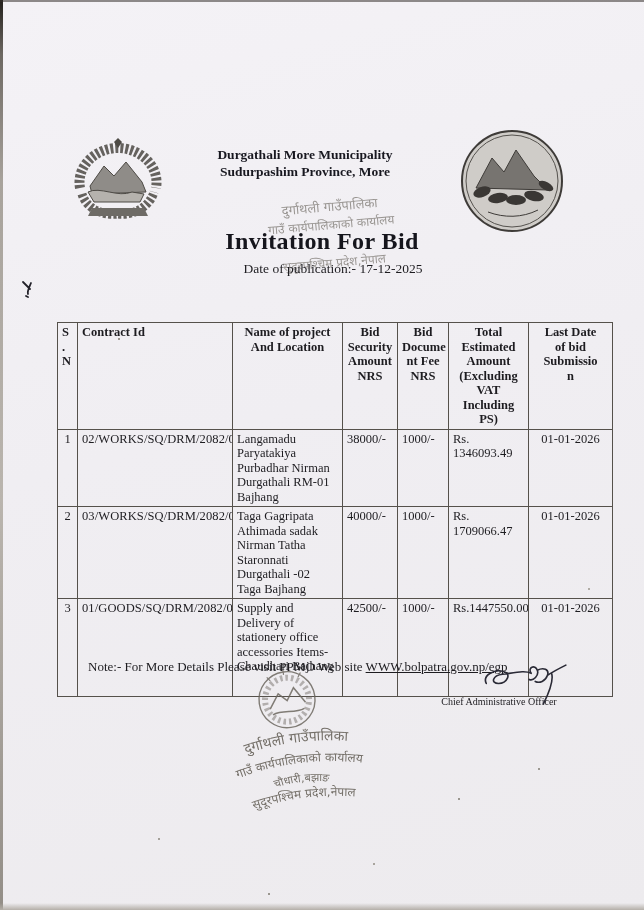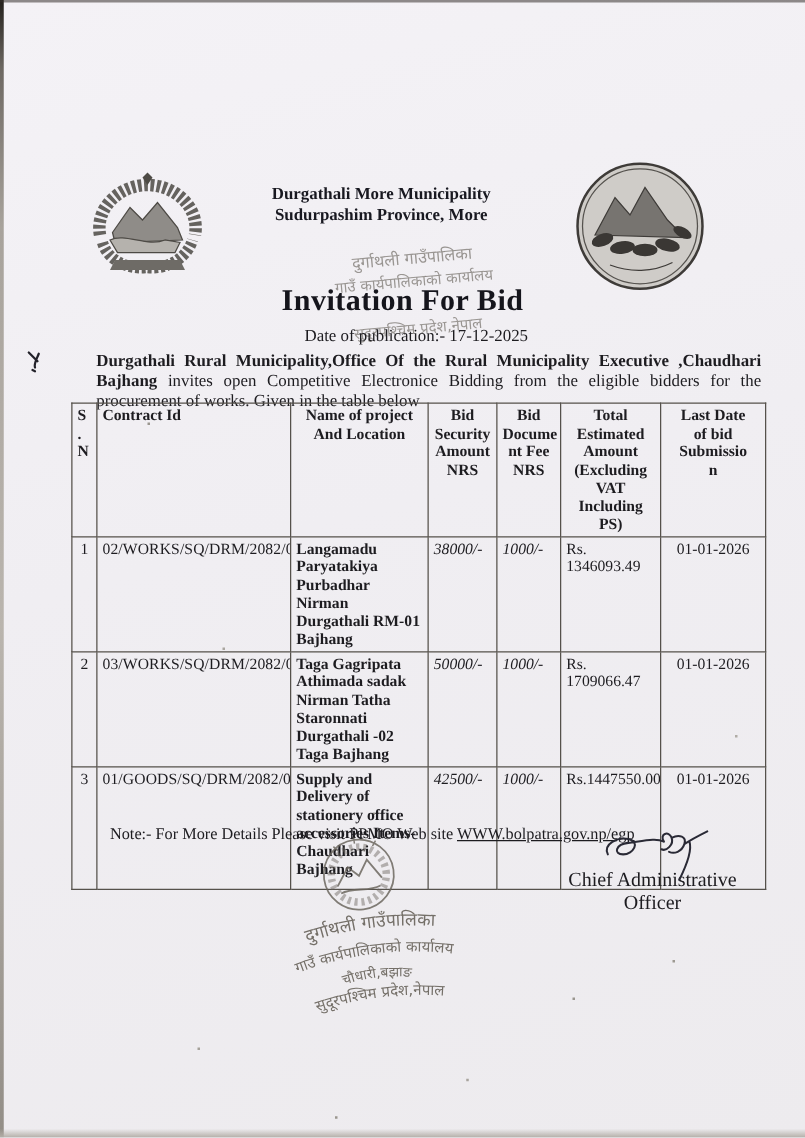--- a/index.html
+++ b/index.html
@@ -40,35 +40,35 @@
   .ink-mark{position:absolute;left:21px;top:280px;width:16px;height:20px;}
   
   .intro{position:absolute;left:77px;top:281px;width:532px;
     font-size:13.5px;line-height:16px;text-align:justify;}
   .intro .b{font-weight:bold;}
   
   .bid-table{position:absolute;left:57px;top:322px;border-collapse:collapse;
     table-layout:fixed;width:555px;}
   .bid-table td{border:1px solid #55514b;vertical-align:top;padding:2px 4px;
     font-size:12.5px;line-height:14.5px;overflow:hidden;}
-  .prewrap{white-space:pre-line;font-weight:bold;}
+  .prewrap{white-space:pre-line;}
   .hcell{font-weight:bold;text-align:center;font-size:12.5px;line-height:14px;}
   .hcell-sn{font-weight:bold;text-align:left;line-height:21px;padding-left:5px;}
   .hcell-contract{font-weight:bold;text-align:left;}
   .cell-sn{text-align:center;padding-top:4px;}
   .cell-contract{font-size:10.5px;padding-top:5px;letter-spacing:.1px;}
   .cell-project{font-size:12.5px;line-height:15.5px;padding-left:7px;}
-  .cell-amt{padding-left:8px;padding-top:3px;font-style:italic;}
+  .cell-amt{padding-left:8px;padding-top:3px;}
   .cell-est{font-size:11.5px;padding-left:6px;padding-top:3px;}
   .cell-date{text-align:center;padding-top:3px;margin-left:28px;}
   
   .note{position:absolute;left:88px;top:659px;font-size:13px;}
   .note .url{text-decoration:underline;}
   .sig-scribble{position:absolute;left:472px;top:661px;width:102px;height:46px;z-index:3;}
-  .sig-title{position:absolute;left:442px;top:696px;width:160px;text-align:center;font-size:16px;}
+  .sig-title{position:absolute;left:419px;top:696px;width:160px;text-align:center;font-size:10px;}
   
   .stamp-bottom{position:absolute;left:197px;top:666px;width:196px;height:152px;
     transform:rotate(-8deg);color:#6a655d;opacity:.92;
     font-family:"DejaVu Sans",sans-serif;}
 </style>
 </head>
 <body>
 
 <div class="page">
 
@@ -113,21 +113,20 @@
     <div class="s4">सुदूरपश्चिम प्रदेश,नेपाल</div>
   </div>
 
   <div class="doc-title">Invitation For Bid</div>
   <div class="pub-date">Date of publication:- 17-12-2025</div>
 
   <svg class="ink-mark" viewBox="0 0 16 20">
     <path d="M2 2 L9 9 M10 3 C8 8 6 11 7 14 M5 16 L7 17" stroke="#23222a" stroke-width="1.8" fill="none" stroke-linecap="round"></path>
   </svg>
 
-  <div class="intro"><span class="b">Durgathali Rural Municipality,Office Of the Rural Municipality Executive ,Chaudhari Bajhang</span><span> invites open Competitive Electronice Bidding from the eligible bidders for the procurement of works. Given in the table below</span></div>
 
   <table class="bid-table">
     <colgroup>
       <col style="width:20px">
         <col style="width:155px">
         <col style="width:110px">
       <col style="width:55px">
         <col style="width:51px">
         <col style="width:80px">
         <col style="width:84px">
@@ -174,21 +173,21 @@
     </tr>
     <tr style="height:78px">
       <td class="cell-sn">2</td>
       <td class="cell-contract">03/WORKS/SQ/DRM/2082/083</td>
       <td class="cell-project prewrap">Taga Gagripata
 Athimada sadak
 Nirman Tatha
 Staronnati
 Durgathali -02
 Taga Bajhang</td>
-      <td class="cell-amt">50000/-</td>
+      <td class="cell-amt">40000/-</td>
       <td class="cell-amt">1000/-</td>
       <td class="cell-est">Rs. 1709066.47</td>
       <td class="cell-date">01-01-2026</td>
     </tr>
     <tr style="height:98px">
       <td class="cell-sn">3</td>
       <td class="cell-contract">01/GOODS/SQ/DRM/2082/083</td>
       <td class="cell-project prewrap">Supply and
 Delivery of
 stationery office

